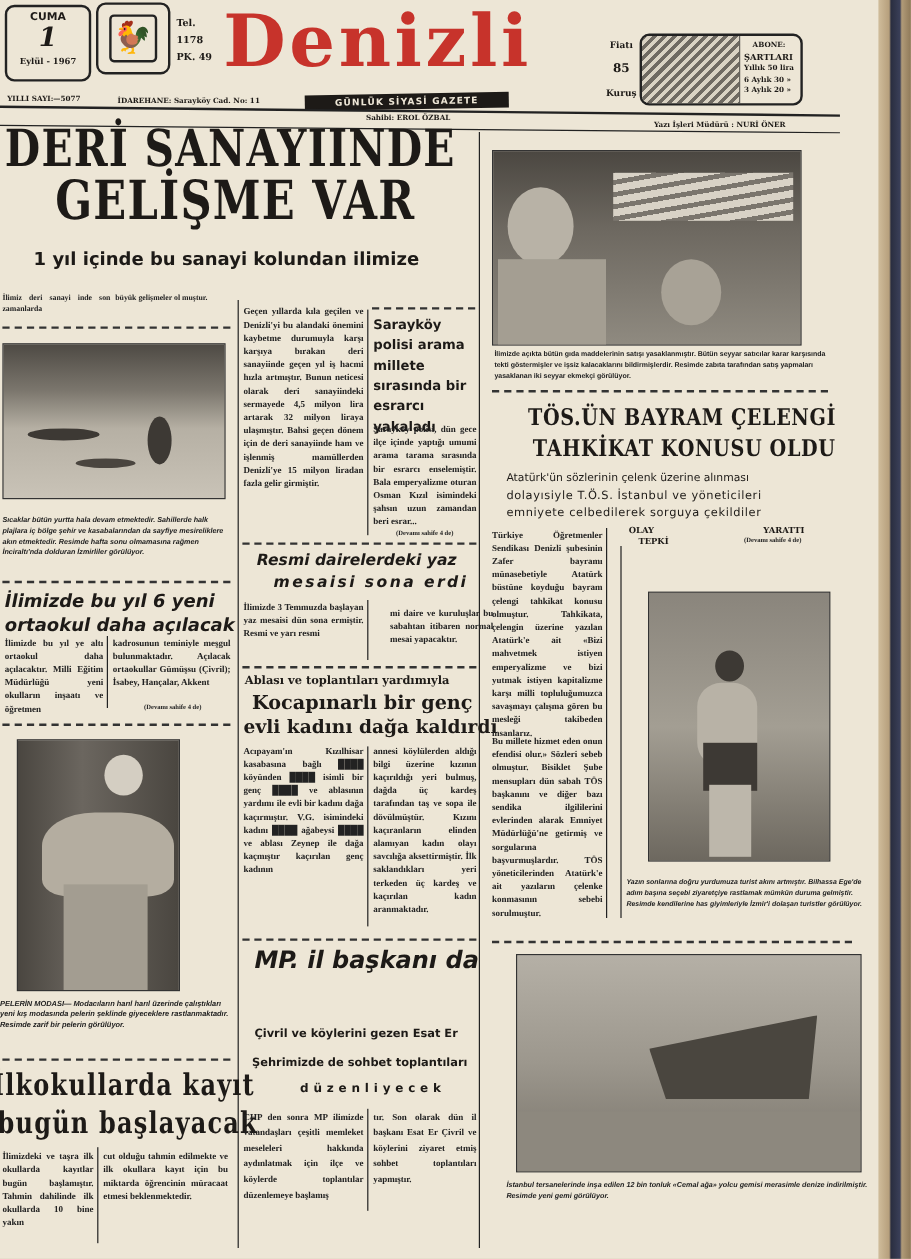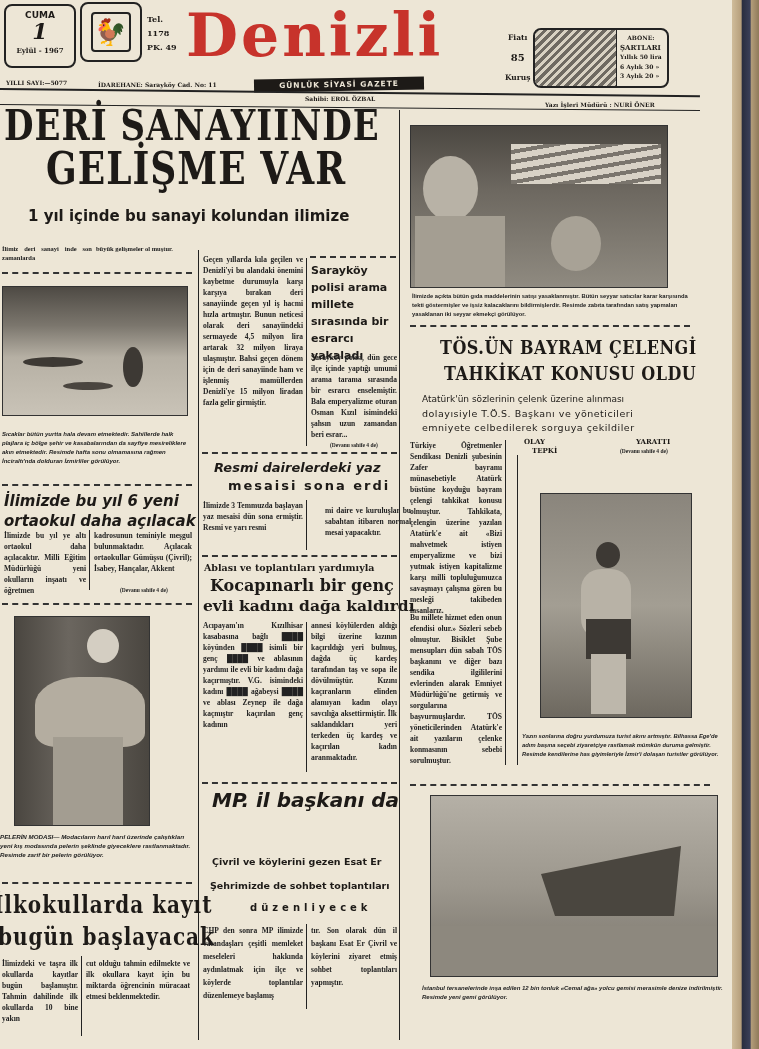--- a/index.html
+++ b/index.html
@@ -107,21 +107,21 @@
 
   <div class="abs dash" style="left:2px;top:882px;width:190px"></div>
   <div class="abs hd1" style="left:-6px;top:890px;font-size:20px;line-height:22px">İlkokullarda kayıt</div>
   <div class="abs hd1" style="left:-2px;top:922px;font-size:20px;line-height:22px">bugün başlayacak</div>
   <div class="abs tiny" style="left:2px;top:958px;width:76px">İlimizdeki ve taşra ilk okullarda kayıtlar bugün başlamıştır. Tahmin dahilinde ilk okullarda 10 bine yakın</div>
   <div class="abs vline" style="left:81px;top:956px;height:80px"></div>
   <div class="abs tiny" style="left:86px;top:958px;width:104px">cut olduğu tahmin edilmekte ve ilk okullara kayıt için bu miktarda öğrencinin müracaat etmesi beklenmektedir.</div>
 
   <div class="abs dash" style="left:202px;top:452px;width:195px"></div>
   <div class="abs sans-b" style="left:214px;top:460px;font-size:13px;font-style:italic">Resmi dairelerdeki yaz</div>
-  <div class="abs sans-b" style="left:228px;top:478px;font-size:13px;letter-spacing:2px">mesaisi sona erdi</div>
+  <div class="abs sans-b" style="left:228px;top:478px;font-size:13px;font-style:italic;letter-spacing:2px">mesaisi sona erdi</div>
   <div class="abs tiny" style="left:203px;top:500px;width:100px">İlimizde 3 Temmuzda başlayan yaz mesaisi dün sona ermiştir. Resmi ve yarı resmi</div>
   <div class="abs vline" style="left:306px;top:500px;height:50px"></div>
   <div class="abs tiny" style="left:325px;top:505px;width:86px">mi daire ve kuruluşlar bu sabahtan itibaren normal mesai yapacaktır.</div>
   <div class="abs dash" style="left:202px;top:555px;width:195px"></div>
 
   <div class="abs serif-b" style="left:204px;top:562px;font-size:9.5px">Ablası ve toplantıları yardımıyla</div>
   <div class="abs serif-b" style="left:210px;top:576px;font-size:16px">Kocapınarlı bir genç</div>
   <div class="abs tiny" style="left:203px;top:620px;width:100px">Acıpayam'ın Kızılhisar kasabasına bağlı ████ köyünden ████ isimli bir genç ████ ve ablasının yardımı ile evli bir kadını dağa kaçırmıştır. V.G. isimindeki kadını ████ ağabeysi ████ ve ablası Zeynep ile dağa kaçmıştır kaçırılan genç kadının</div>
   <div class="abs serif-b" style="left:203px;top:596px;font-size:15.5px">evli kadını dağa kaldırdı</div>
   <div class="abs vline" style="left:306px;top:622px;height:150px"></div>
@@ -141,21 +141,21 @@
     <div class="s" style="left:12px;top:30px;width:55px;height:65px;background:#b8b2a6"></div>
     <div style="position:absolute;left:4px;top:90px;width:90px;height:75px;background:#a49e92"></div>
     <div class="s" style="left:140px;top:90px;width:50px;height:55px;background:#a8a296"></div>
   </div>
   <div class="abs cap" style="left:412px;top:292px;width:285px;font-style:normal;font-size:5.8px;line-height:9px">İlimizde açıkta bütün gıda maddelerinin satışı yasaklanmıştır. Bütün seyyar satıcılar karar karşısında tekti göstermişler ve işsiz kalacaklarını bildirmişlerdir. Resimde zabıta tarafından satış yapmaları yasaklanan iki seyyar ekmekçi görülüyor.</div>
 
   <div class="abs dash" style="left:410px;top:325px;width:280px"></div>
   <div class="abs serif-b" style="left:440px;top:336px;font-size:16px;letter-spacing:0.5px;transform:scaleY(1.2);transform-origin:left top">TÖS.ÜN BAYRAM ÇELENGİ</div>
   <div class="abs serif-b" style="left:444px;top:362px;font-size:16px;letter-spacing:0.5px;transform:scaleY(1.2);transform-origin:left top">TAHKİKAT KONUSU OLDU</div>
   <div class="abs sans-b" style="left:422px;top:394px;font-size:9px;font-weight:normal">Atatürk'ün sözlerinin çelenk üzerine alınması</div>
-  <div class="abs sans-b" style="left:422px;top:408px;font-size:9.5px;font-weight:normal;letter-spacing:0.5px">dolayısiyle T.Ö.S. Başkanı ve yöneticileri</div>
+  <div class="abs sans-b" style="left:422px;top:408px;font-size:9.5px;font-weight:normal;letter-spacing:0.5px">dolayısiyle T.Ö.S. İstanbul ve yöneticileri</div>
   <div class="abs sans-b" style="left:422px;top:422px;font-size:9.5px;font-weight:normal;letter-spacing:0.5px">emniyete celbedilerek sorguya çekildiler</div>
   <div class="abs serif-b" style="left:524px;top:437px;font-size:7px">OLAY</div>
   <div class="abs serif-b" style="left:532px;top:446px;font-size:7px">TEPKİ</div>
   <div class="abs serif-b" style="left:636px;top:437px;font-size:7px">YARATTI</div>
   <div class="abs tiny" style="left:620px;top:446px;font-size:5.5px">(Devamı sahife 4 de)</div>
   <div class="abs vline" style="left:505px;top:440px;height:325px"></div>
   <div class="abs tiny" style="left:410px;top:440px;width:92px">Türkiye Öğretmenler Sendikası Denizli şubesinin Zafer bayramı münasebetiyle Atatürk büstüne koyduğu bayram çelengi tahkikat konusu olmuştur. Tahkikata, çelengin üzerine yazılan Atatürk'e ait «Bizi mahvetmek istiyen emperyalizme ve bizi yutmak istiyen kapitalizme karşı milli topluluğumuzca savaşmayı çalışma gören bu mesleği takibeden insanlarız.</div>
   <div class="abs tiny" style="left:410px;top:612px;width:92px">Bu millete hizmet eden onun efendisi olur.» Sözleri sebeb olmuştur. Bisiklet Şube mensupları dün sabah TÖS başkanını ve diğer bazı sendika ilgililerini evlerinden alarak Emniyet Müdürlüğü'ne getirmiş ve sorgularına başvurmuşlardır. TÖS yöneticilerinden Atatürk'e ait yazıların çelenke konmasının sebebi sorulmuştur.</div>
   <div class="abs vline" style="left:517px;top:455px;height:310px"></div>
 

